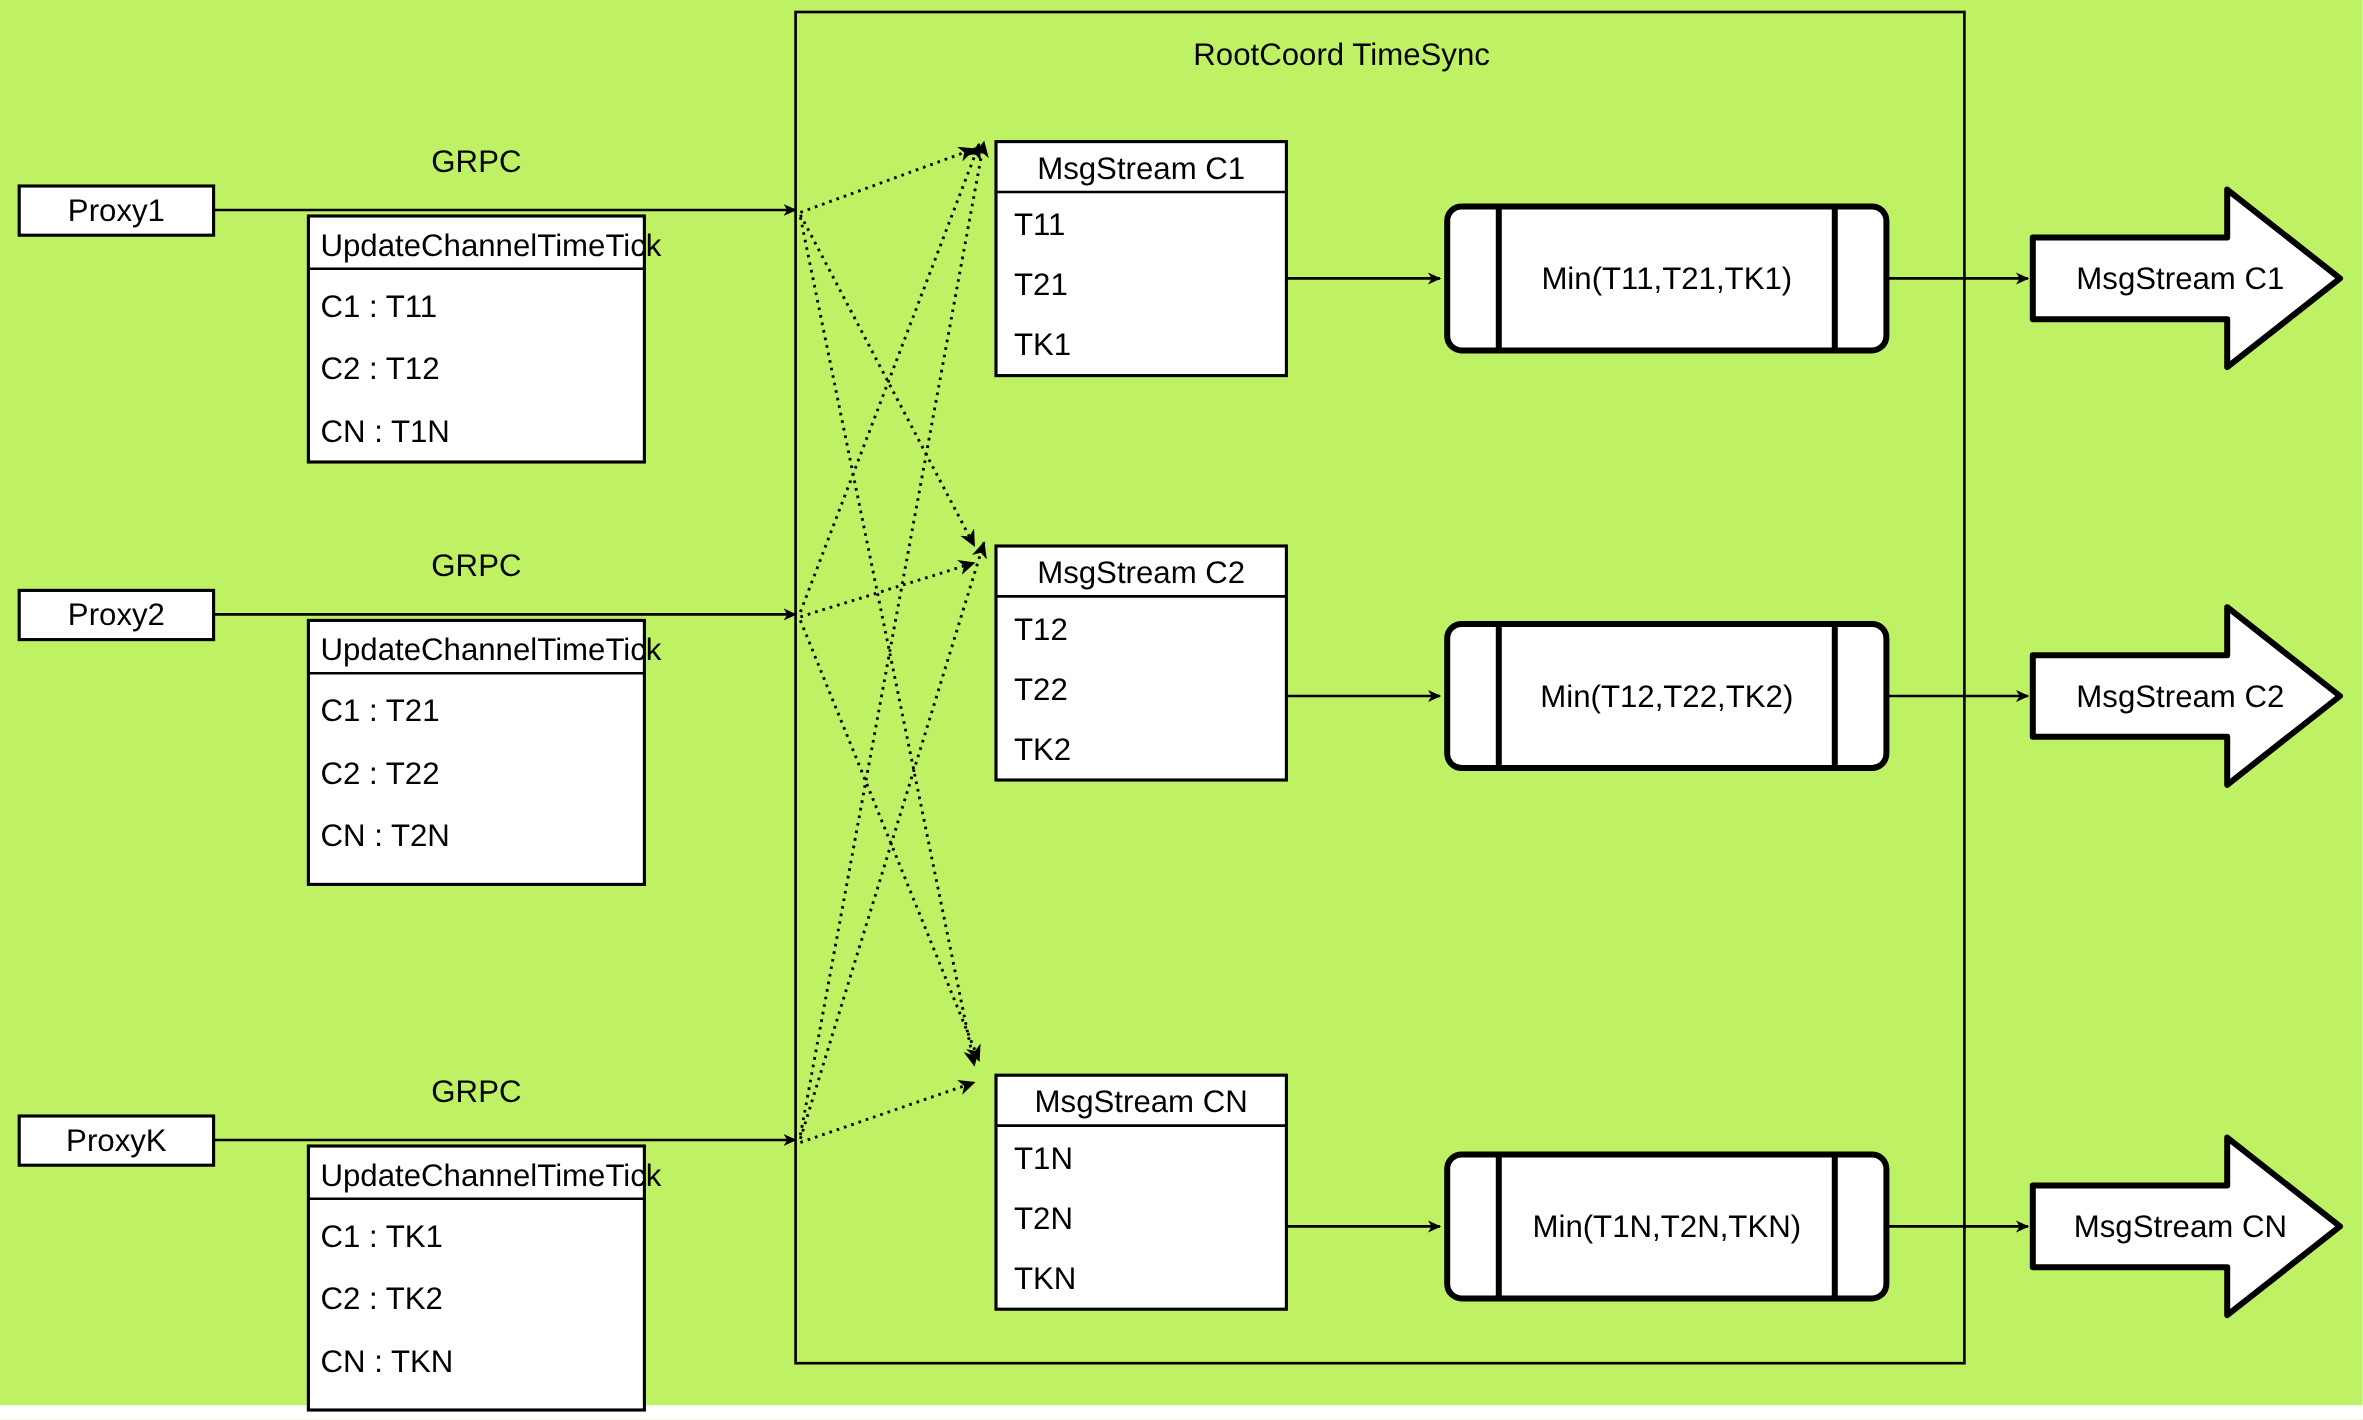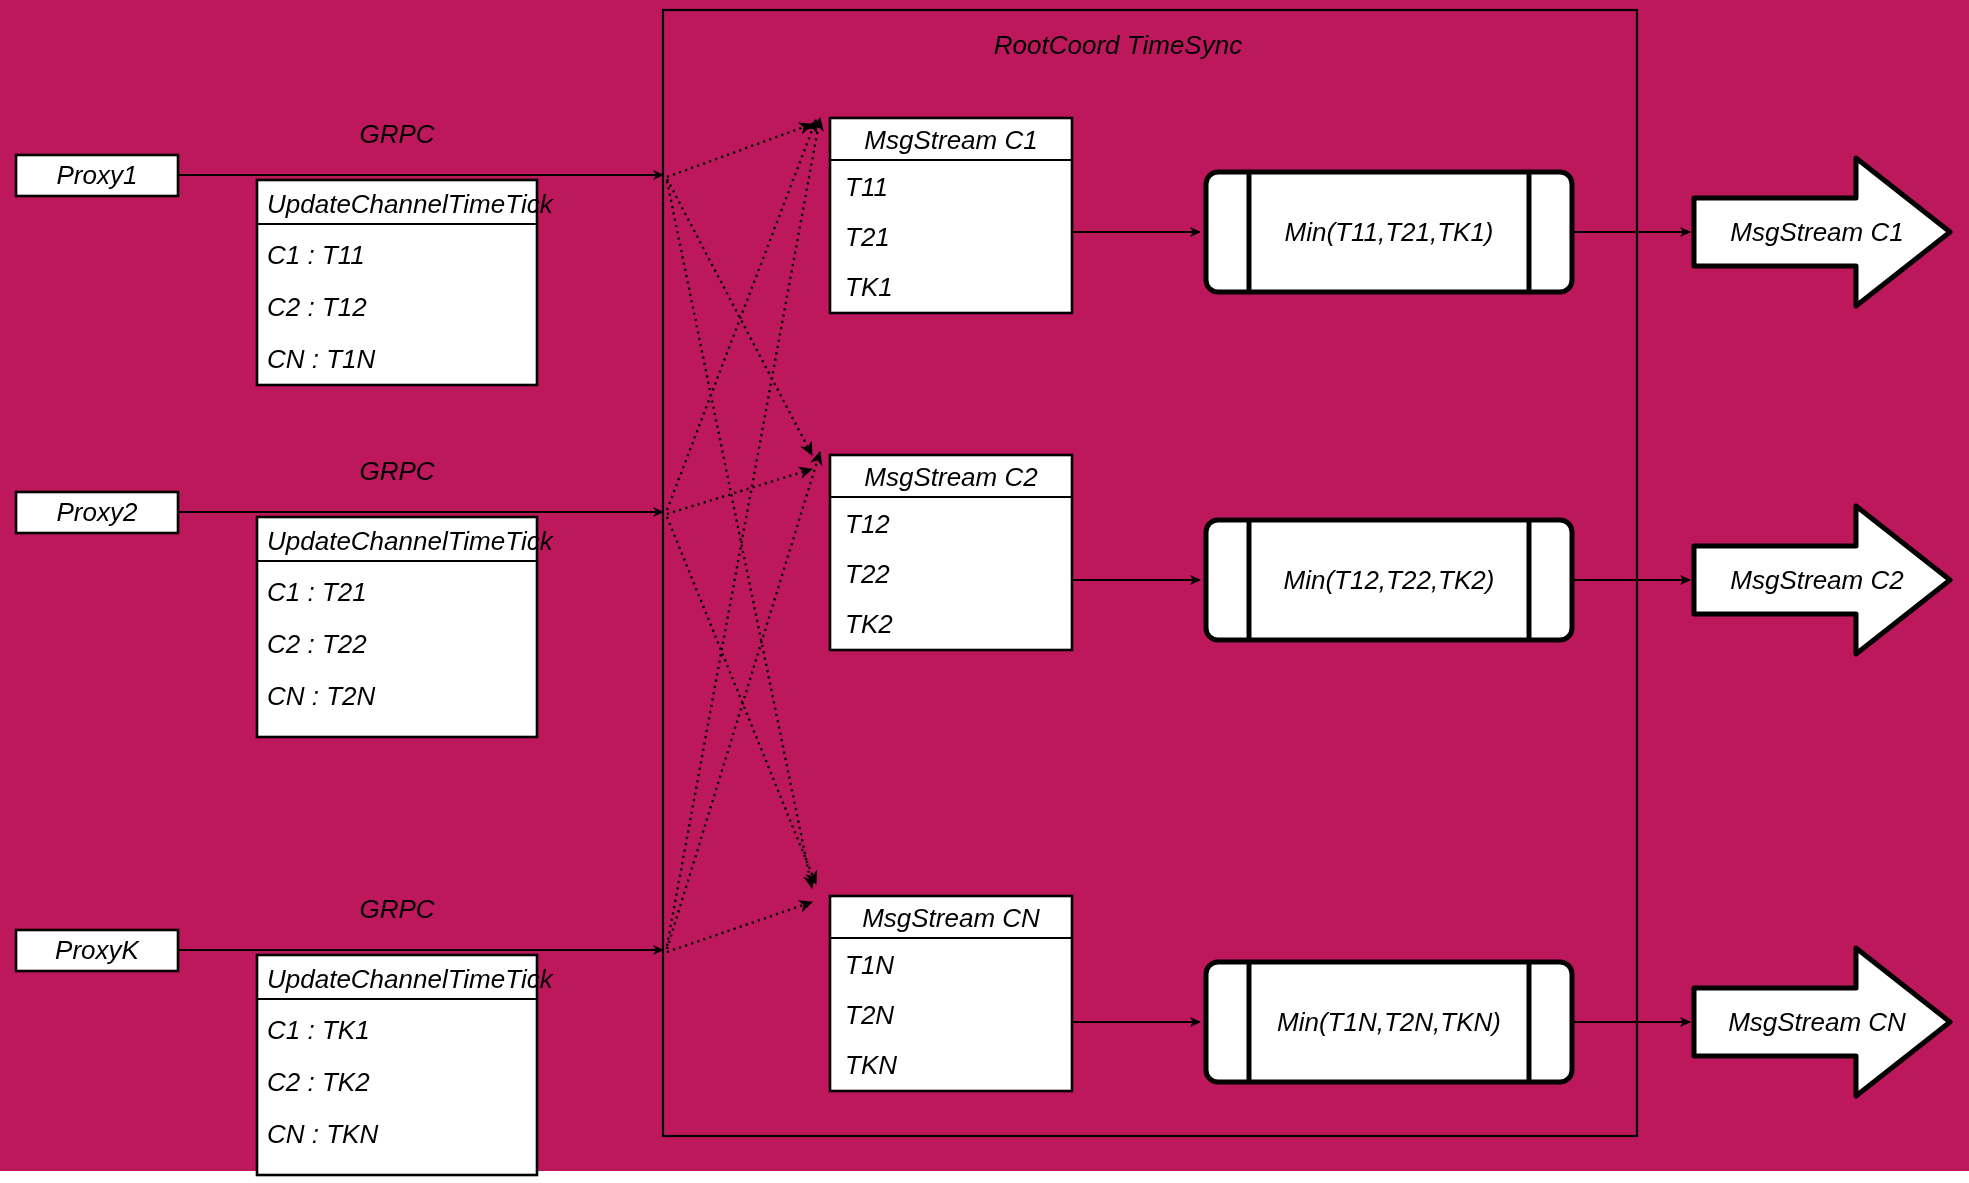--- a/index.html
+++ b/index.html
@@ -10,22 +10,21 @@
   body {
     width: 1969px;
     height: 1183px;
     font-family: "Liberation Sans", sans-serif;
     overflow: hidden;
   }
   #diagram-root {
     position: relative;
     width: 1969px;
     height: 1171px;
-    background: #be185d;
-    font-style: italic;
+    background: #bef264;
   }
   svg.canvas {
     position: absolute;
     top: 0;
     left: 0;
     width: 1969px;
     height: 1183px;
     display: block;
   }
   .stroke-thin {

